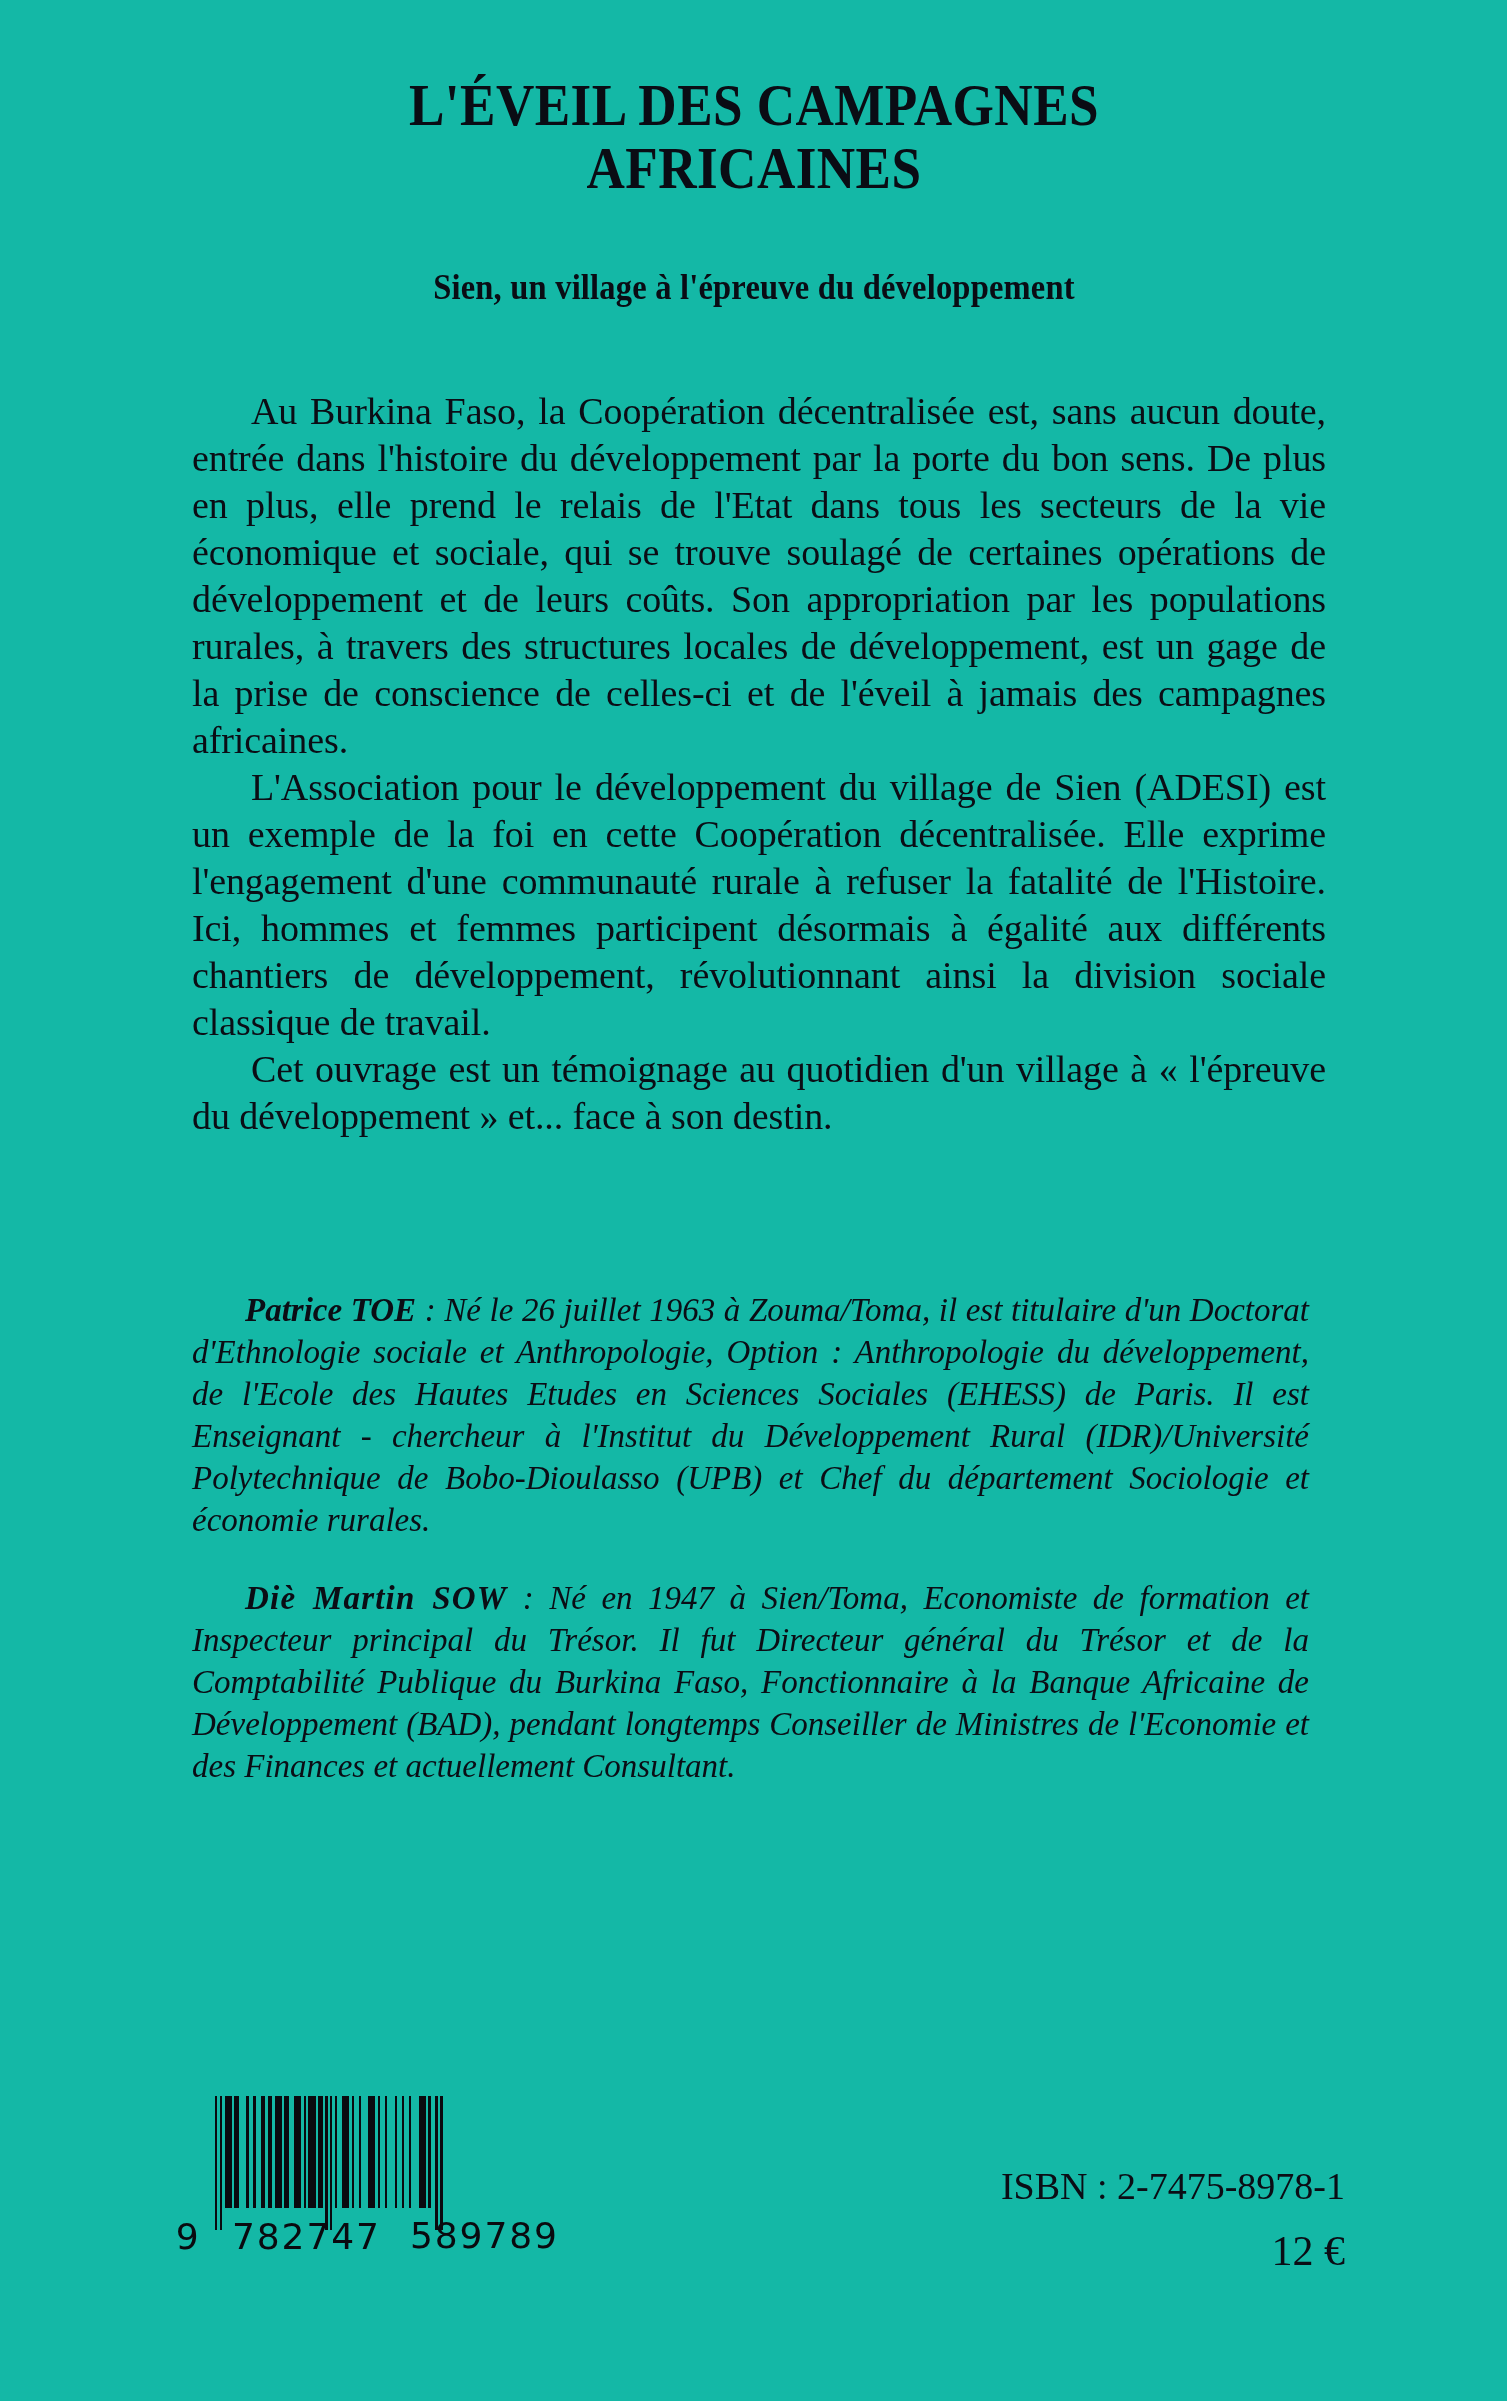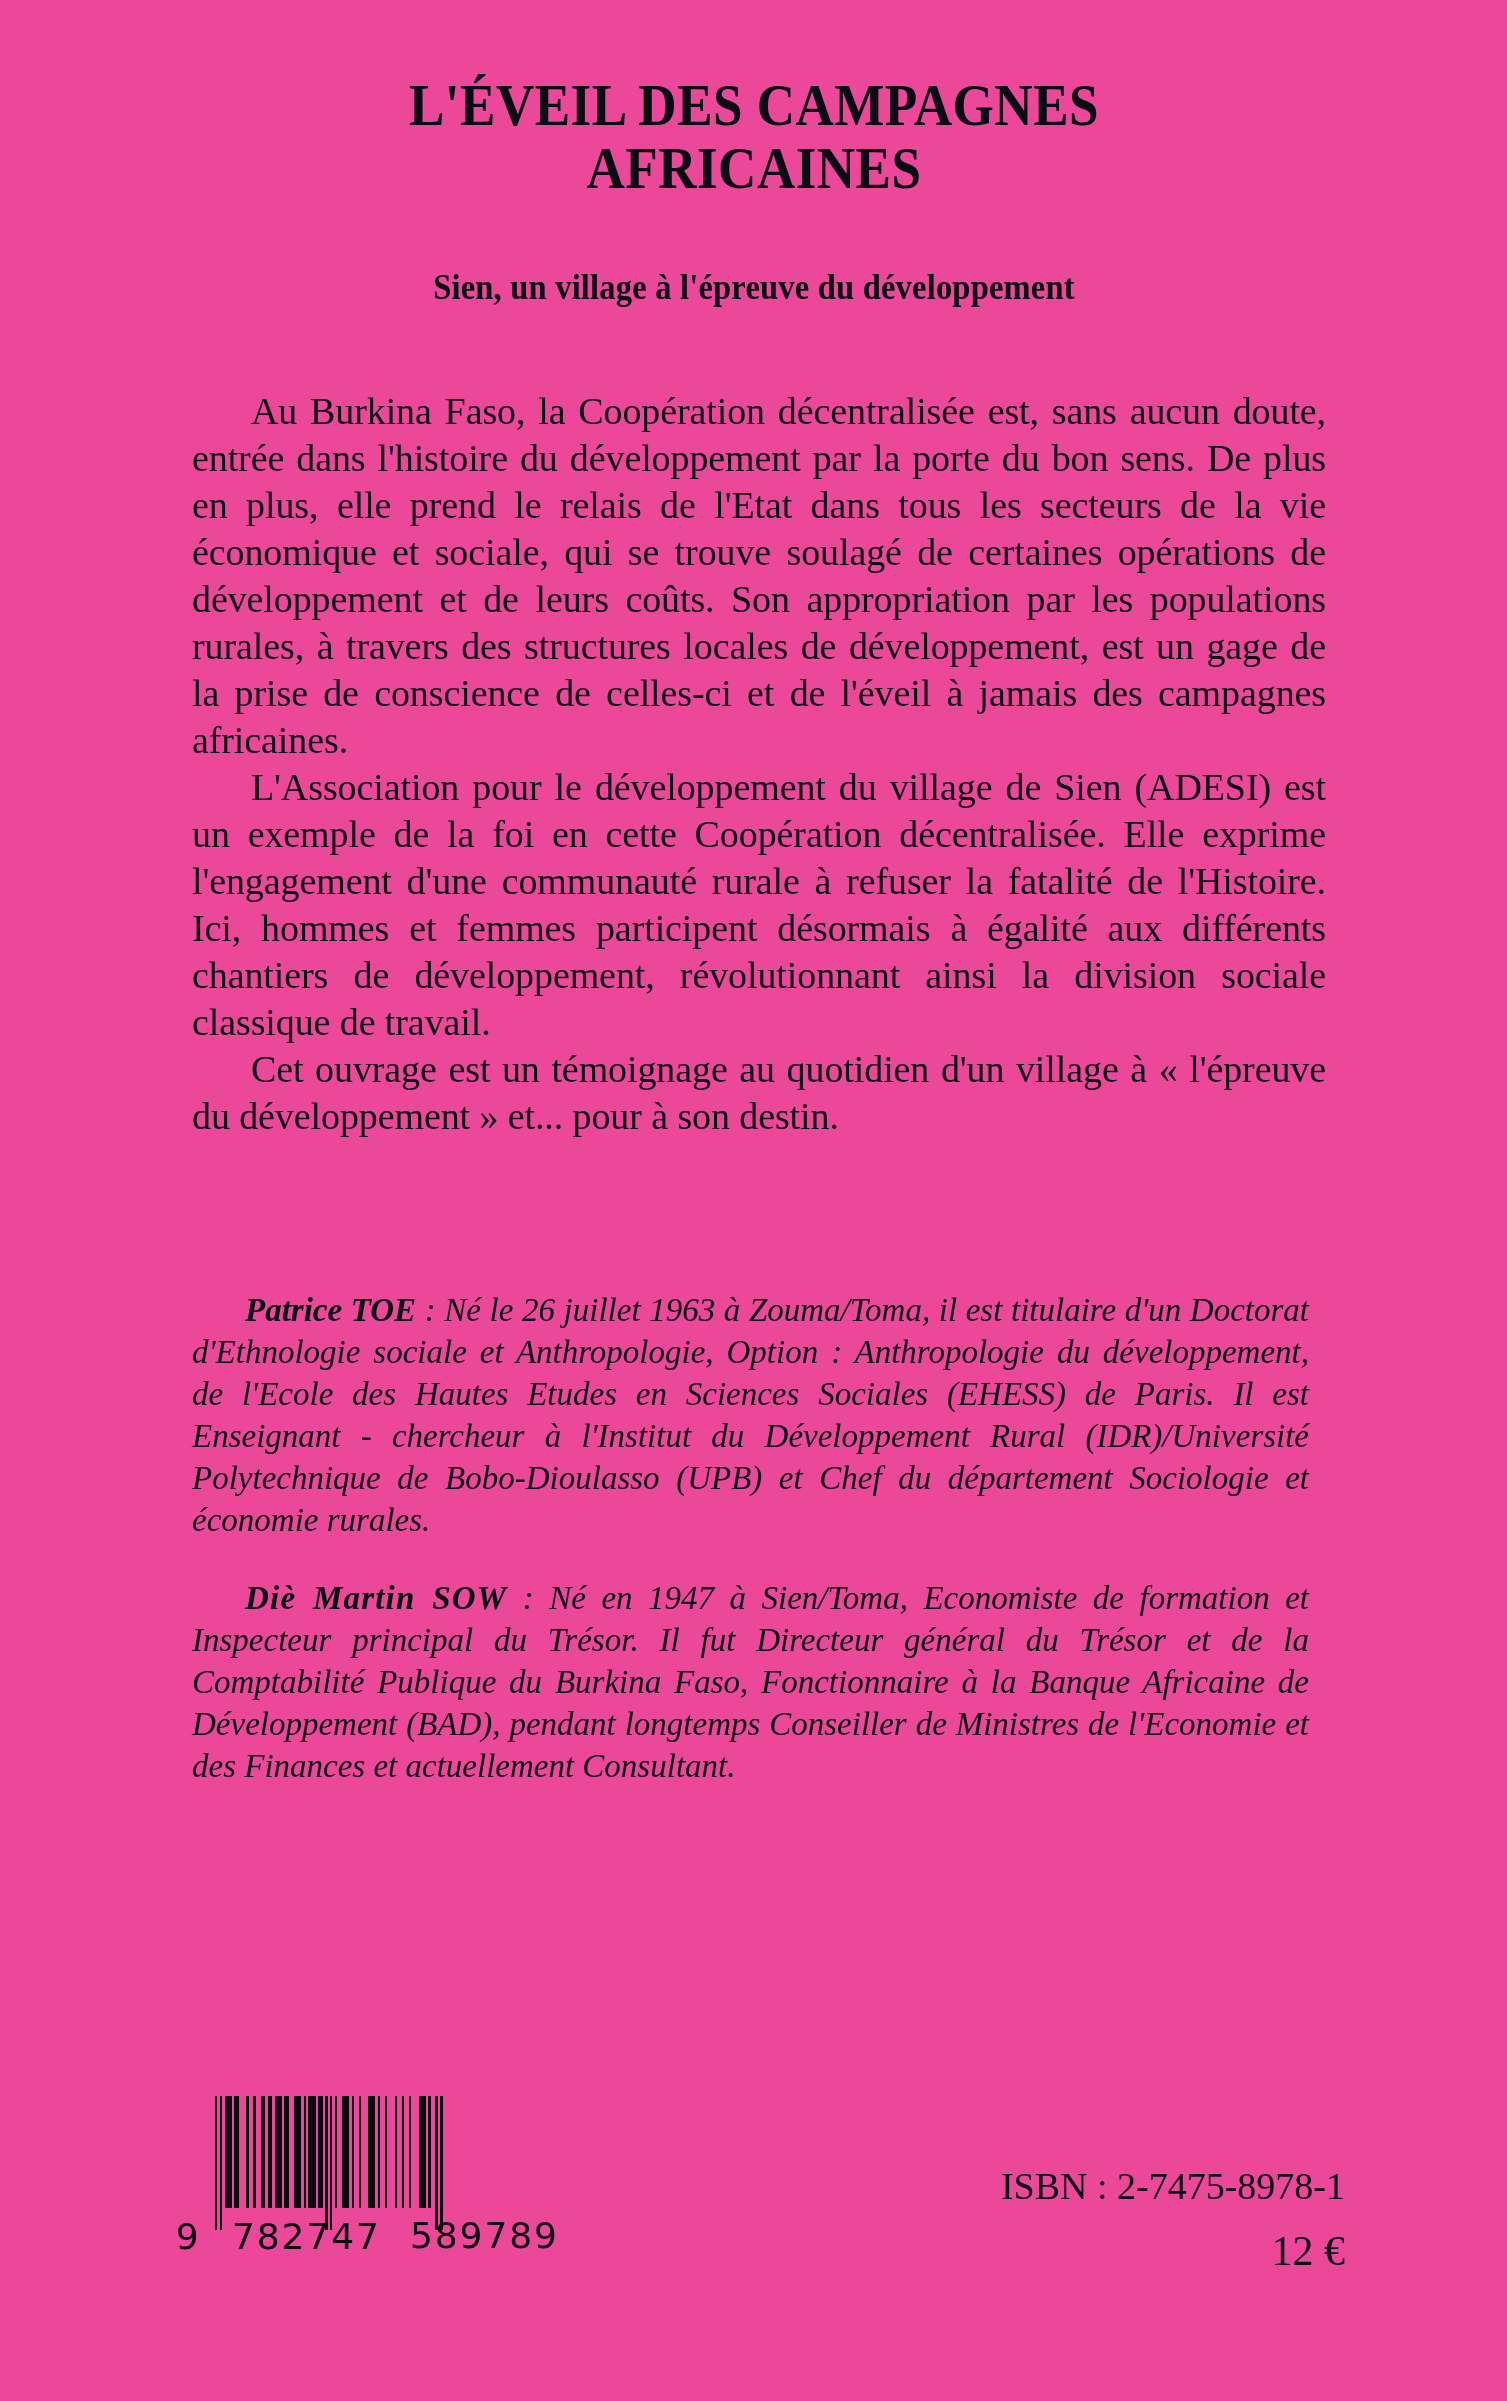--- a/index.html
+++ b/index.html
@@ -12,21 +12,21 @@
     height: 2402px;
     position: relative;
     font-family: "Liberation Serif", "DejaVu Serif", serif;
     color: #0b0d15;
     overflow: hidden;
   }
 
   .page {
     position: absolute;
     inset: 0;
-    background: #ec4899;
+    background: #14b8a6;
   }
 
   
   .title-block {
     position: absolute;
     left: 0;
     right: 0;
     top: 74px;
     text-align: center;
   }
@@ -196,21 +196,21 @@
       <span>L'ÉVEIL DES CAMPAGNES</span>
       <span class="line2">AFRICAINES</span>
     </h1>
   </div>
 
   <div class="subtitle">Sien, un village à l'épreuve du développement</div>
 
   <div class="blurb">
     <p>Au Burkina Faso, la Coopération décentralisée est, sans aucun doute, entrée dans l'histoire du développement par la porte du bon sens. De plus en plus, elle prend le relais de l'Etat dans tous les secteurs de la vie économique et sociale, qui se trouve soulagé de certaines opérations de développement et de leurs coûts. Son appropriation par les populations rurales, à travers des structures locales de développement, est un gage de la prise de conscience de celles-ci et de l'éveil à jamais des campagnes africaines.</p>
     <p>L'Association pour le développement du village de Sien (ADESI) est un exemple de la foi en cette Coopération décentralisée. Elle exprime l'engagement d'une communauté rurale à refuser la fatalité de l'Histoire. Ici, hommes et femmes participent désormais à égalité aux différents chantiers de développement, révolutionnant ainsi la division sociale classique de travail.</p>
-    <p class="lastpara">Cet ouvrage est un témoignage au quotidien d'un village à « l'épreuve du développement » et... pour à son destin.</p>
+    <p class="lastpara">Cet ouvrage est un témoignage au quotidien d'un village à « l'épreuve du développement » et... face à son destin.</p>
   </div>
 
   <div class="bios">
     <p class="bio"><span class="who">Patrice TOE</span><span> : </span><span>Né le 26 juillet 1963 à Zouma/Toma, il est titulaire d'un Doctorat d'Ethnologie sociale et Anthropologie, Option : Anthropologie du développement, de l'Ecole des Hautes Etudes en Sciences Sociales (EHESS) de Paris. Il est Enseignant - chercheur à l'Institut du Développement Rural (IDR)/Université Polytechnique de Bobo-Dioulasso (UPB) et Chef du département Sociologie et économie rurales.</span></p>
     <p class="bio"><span class="who spaced">Diè Martin SOW</span><span> : </span><span>Né en 1947 à Sien/Toma, Economiste de formation et Inspecteur principal du Trésor. Il fut Directeur général du Trésor et de la Comptabilité Publique du Burkina Faso, Fonctionnaire à la Banque Africaine de Développement (BAD), pendant longtemps Conseiller de Ministres de l'Economie et des Finances et actuellement Consultant.</span></p>
   </div>
 
 
   <div class="barcode-wrap">
     <div class="barcode-bars" id="barcode-bars">

